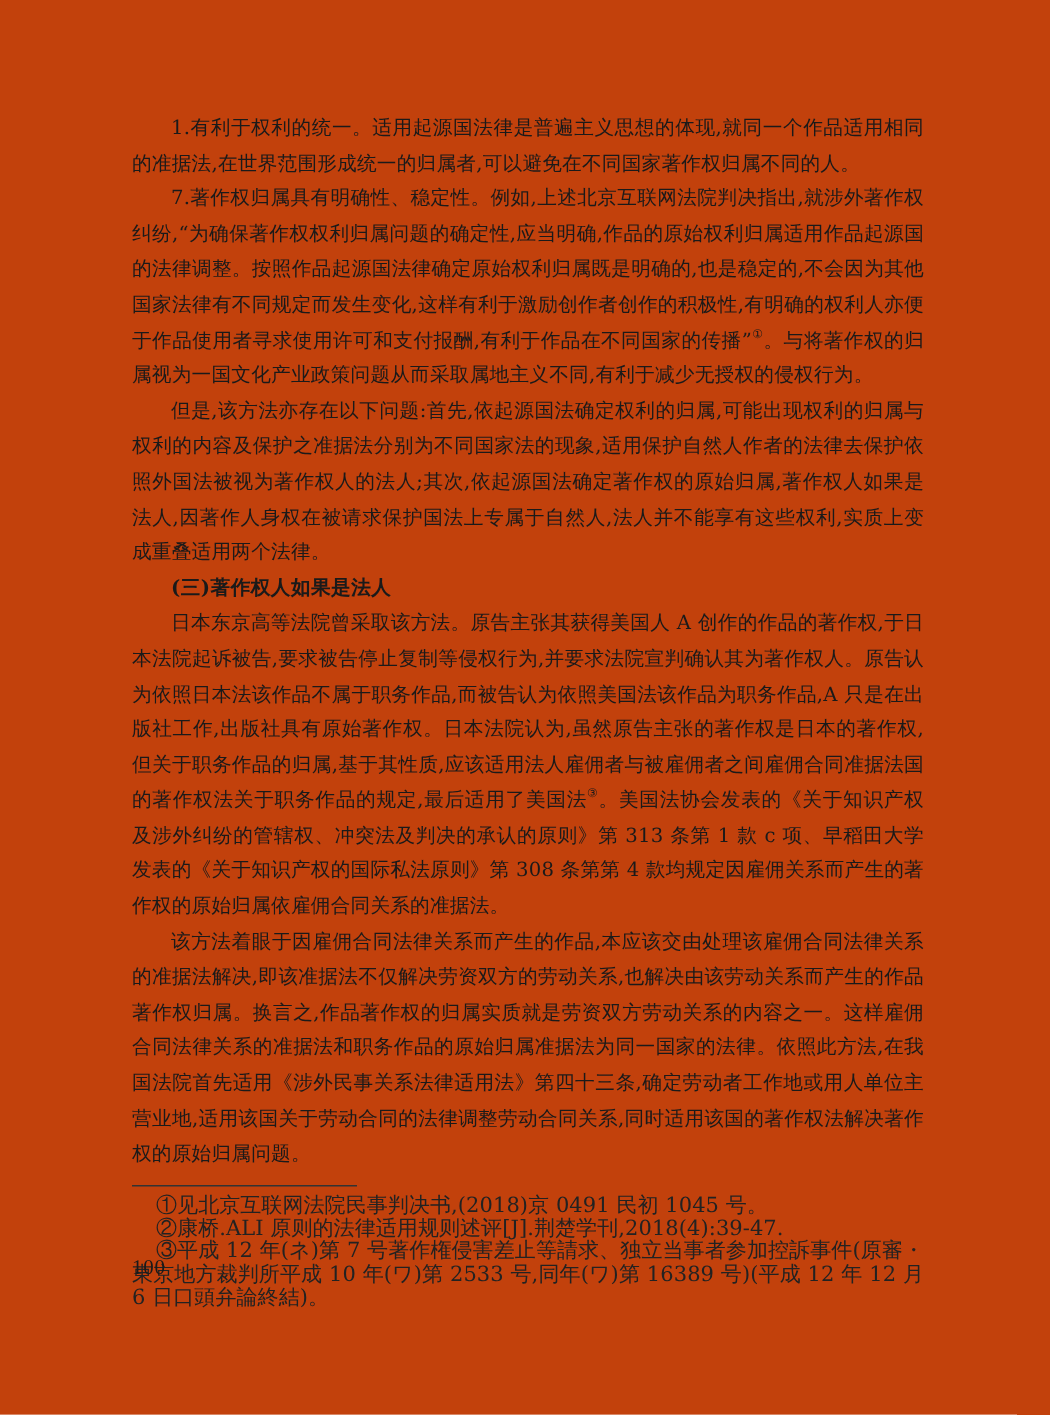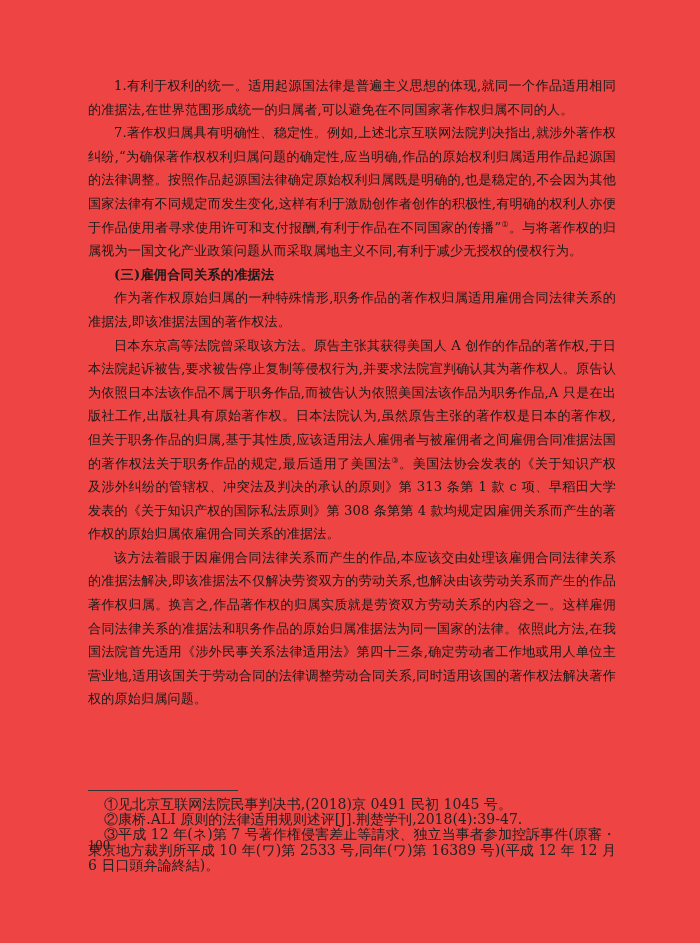--- a/index.html
+++ b/index.html
@@ -14,21 +14,21 @@
     color: #1a1a1a;
     position: relative;
     overflow: hidden;
   }
   .page {
     position: absolute;
     left: 0;
     top: 0;
     width: 700px;
     height: 943px;
-    background: #ef4444;
+    background: #c2410c;
     box-sizing: border-box;
   }
   .content {
     position: absolute;
     left: 88px;
     top: 74px;
     width: 528px;
   }
   .para {
     font-size: 13.1px;
@@ -93,24 +93,24 @@
 
 <div class="page">
 
   <div class="content">
 
     <p class="para">1.有利于权利的统一。适用起源国法律是普遍主义思想的体现,就同一个作品适用相同的准据法,在世界范围形成统一的归属者,可以避免在不同国家著作权归属不同的人。</p>
 
     <p class="para"><span>7.著作权归属具有明确性、稳定性。例如,上述北京互联网法院判决指出,就涉外著作权纠纷,“为确保著作权权利归属问题的确定性,应当明确,作品的原始权利归属适用作品起源国的法律调整。按照作品起源国法律确定原始权利归属既是明确的,也是稳定的,不会因为其他国家法律有不同规定而发生变化,这样有利于激励创作者创作的积极性,有明确的权利人亦便于作品使用者寻求使用许可和支付报酬,有利于作品在不同国家的传播”</span><sup>①</sup><span>。与将著作权的归属视为一国文化产业政策问题从而采取属地主义不同,有利于减少无授权的侵权行为。</span></p>
 
 
+    <p class="para">但是,该方法亦存在以下问题:首先,依起源国法确定权利的归属,可能出现权利的归属与权利的内容及保护之准据法分别为不同国家法的现象,适用保护自然人作者的法律去保护依照外国法被视为著作权人的法人;其次,依起源国法确定著作权的原始归属,著作权人如果是法人,因著作人身权在被请求保护国法上专属于自然人,法人并不能享有这些权利,实质上变成重叠适用两个法律。</p>
 
-    <p class="heading">(三)雇佣合同关系的准据法</p>
+    <p class="heading">(三)著作权人如果是法人</p>
 
-    <p class="para">作为著作权原始归属的一种特殊情形,职务作品的著作权归属适用雇佣合同法律关系的准据法,即该准据法国的著作权法。</p>
 
     <p class="para"><span>日本东京高等法院曾采取该方法。原告主张其获得美国人 A 创作的作品的著作权,于日本法院起诉被告,要求被告停止复制等侵权行为,并要求法院宣判确认其为著作权人。原告认为依照日本法该作品不属于职务作品,而被告认为依照美国法该作品为职务作品,A 只是在出版社工作,出版社具有原始著作权。日本法院认为,虽然原告主张的著作权是日本的著作权,但关于职务作品的归属,基于其性质,应该适用法人雇佣者与被雇佣者之间雇佣合同准据法国的著作权法关于职务作品的规定,最后适用了美国法</span><sup>③</sup><span>。美国法协会发表的《关于知识产权及涉外纠纷的管辖权、冲突法及判决的承认的原则》第 313 条第 1 款 c 项、早稻田大学发表的《关于知识产权的国际私法原则》第 308 条第第 4 款均规定因雇佣关系而产生的著作权的原始归属依雇佣合同关系的准据法。</span></p>
 
     <p class="para">该方法着眼于因雇佣合同法律关系而产生的作品,本应该交由处理该雇佣合同法律关系的准据法解决,即该准据法不仅解决劳资双方的劳动关系,也解决由该劳动关系而产生的作品著作权归属。换言之,作品著作权的归属实质就是劳资双方劳动关系的内容之一。这样雇佣合同法律关系的准据法和职务作品的原始归属准据法为同一国家的法律。依照此方法,在我国法院首先适用《涉外民事关系法律适用法》第四十三条,确定劳动者工作地或用人单位主营业地,适用该国关于劳动合同的法律调整劳动合同关系,同时适用该国的著作权法解决著作权的原始归属问题。</p>
 
   </div>
 
   <div class="footnote-zone">
     <hr class="fn-rule">
     <p class="footnote">①见北京互联网法院民事判决书,(2018)京 0491 民初 1045 号。</p>

